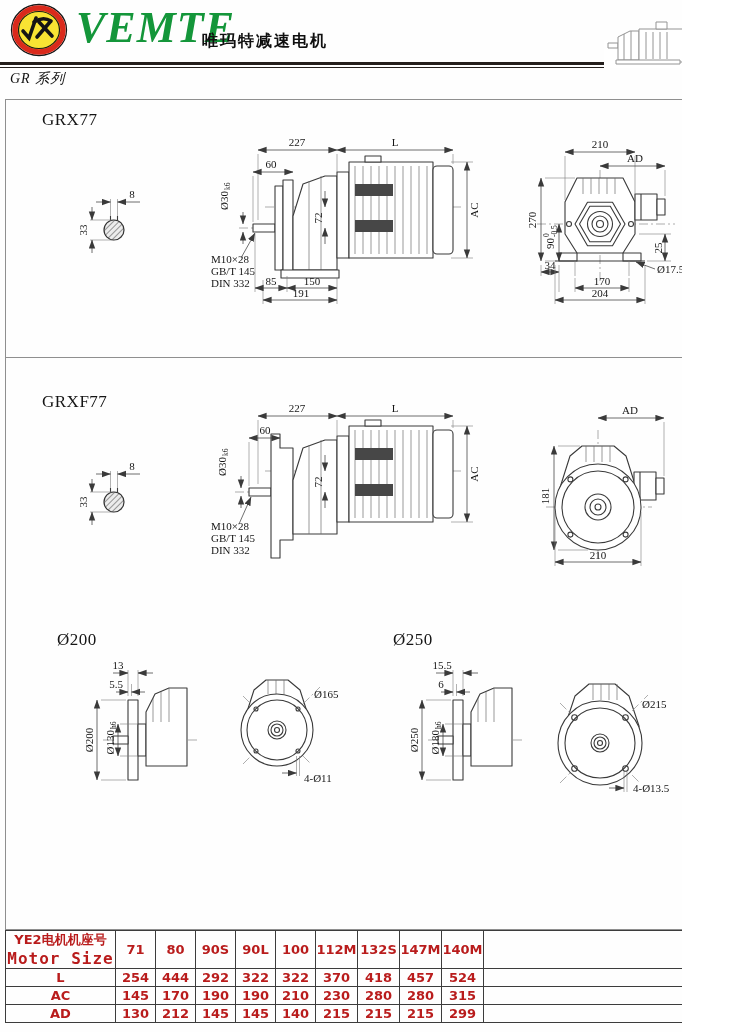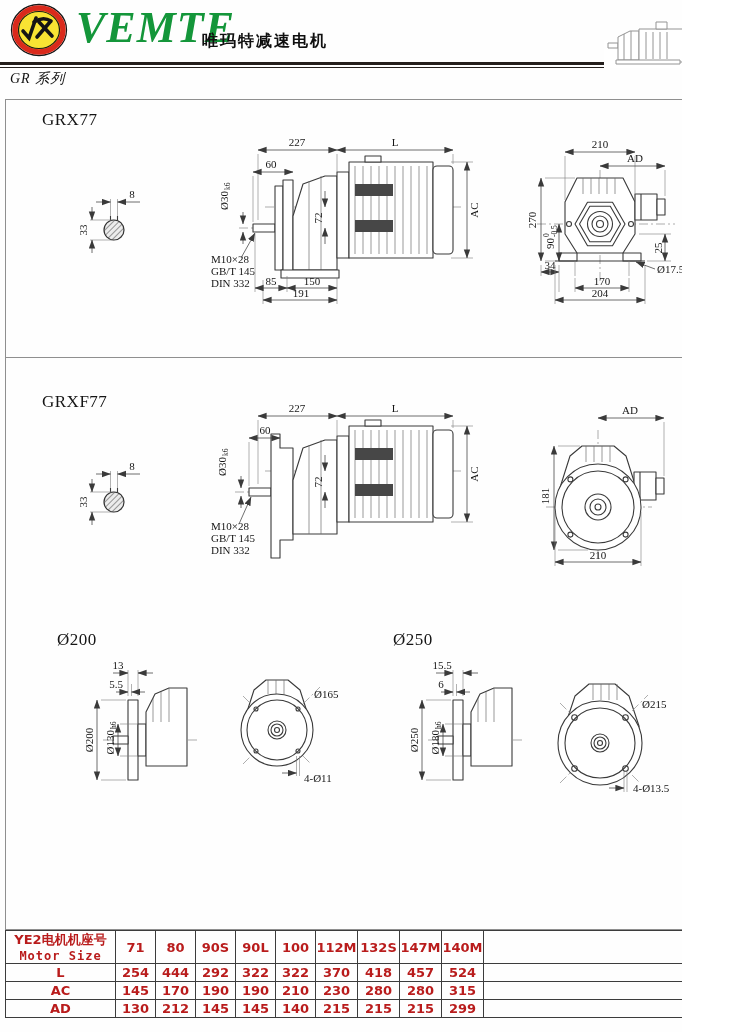--- a/index.html
+++ b/index.html
@@ -31,21 +31,21 @@
   .cl{stroke:#8a8a8a;stroke-width:.7;stroke-dasharray:9 3 2 3;fill:none;}
   .dark{fill:#474747;stroke:none;}
   .thumb{stroke:#949494;stroke-width:1;fill:#ffffff;stroke-linejoin:round;}
   
   .dimtab{position:absolute;left:5px;top:930px;width:739px;border-collapse:collapse;table-layout:fixed;
           font-family:"DejaVu Sans",sans-serif;}
   .dimtab td{border:1px solid #3c3c3c;text-align:center;vertical-align:middle;font-weight:700;
              font-size:13px;color:#b91c1c;padding:0;height:17px;}
   .dimtab tr.hd td{height:32px;}
   .dimtab td.c0{font-size:13px;}
-  .en{font-family:"DejaVu Sans Mono",monospace;font-size:12px;letter-spacing:1px;font-weight:700;}
+  .en{font-family:"DejaVu Sans Mono",monospace;font-size:16px;letter-spacing:1px;font-weight:700;}
 </style>
 </head>
 <body>
 
 <div class="page">
 
   <svg class="abs" style="left:10px;top:3px" width="60" height="56">
     <defs>
       <marker id="ar" markerWidth="9" markerHeight="7" refX="8.6" refY="3.2" orient="auto-start-reverse" markerUnits="userSpaceOnUse">
         <path d="M0,0 L9,3.2 L0,6.4 Z" fill="#3a3a3a"></path>

